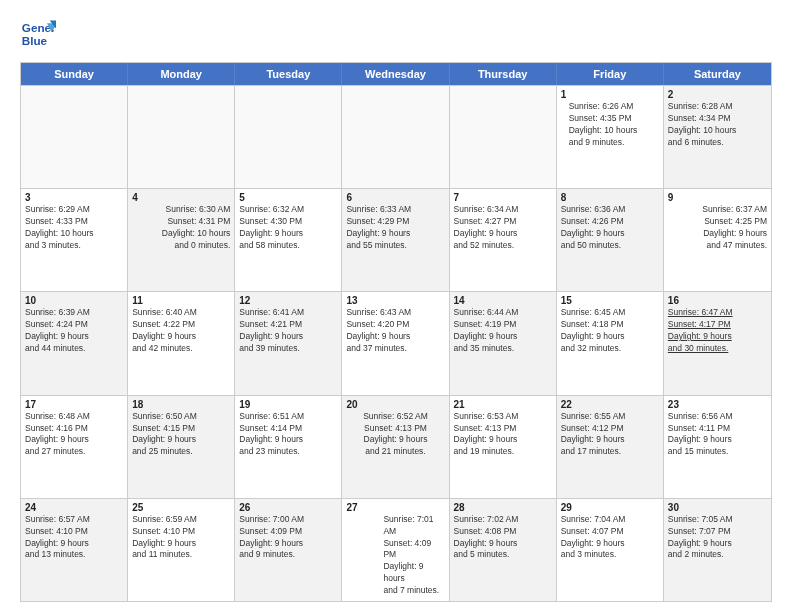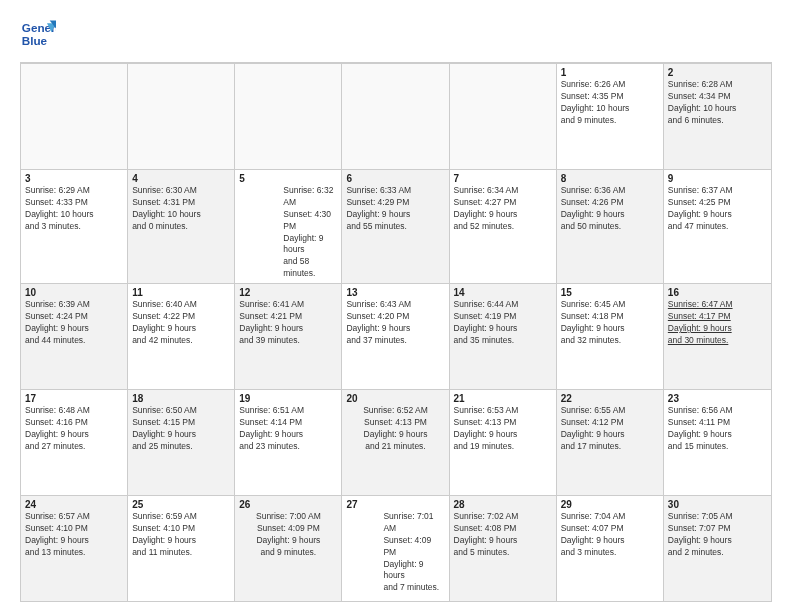--- a/index.html
+++ b/index.html
@@ -113,30 +113,39 @@
         <polygon points="33,5 40,5 40,14" fill="#2277bb"></polygon>
       </svg>
     </div>
     <div class="title-block">
       <h1></h1>
       <h2></h2>
     </div>
   </div>
 
   <div class="calendar">
+    <div class="cal-header">
+    <div class="cal-header-cell">Sunday</div>
+        <div class="cal-header-cell">Monday</div>
+        <div class="cal-header-cell">Tuesday</div>
+        <div class="cal-header-cell">Wednesday</div>
+        <div class="cal-header-cell">Thursday</div>
+        <div class="cal-header-cell">Friday</div>
+        <div class="cal-header-cell">Saturday</div>
+      </div>
     <div class="cal-body">
     <div class="cal-row">
           <div class="cal-cell empty"></div>
           <div class="cal-cell empty"></div>
           <div class="cal-cell empty"></div>
           <div class="cal-cell empty"></div>
           <div class="cal-cell empty"></div>
           <div class="cal-cell">
             <div class="day-number">1</div>
-            <div class="day-info" style="white-space: pre-line;">Sunrise: 6:26 AM
+            <div class="day-info" style="white-space: pre-line; margin-left: 8px;">Sunrise: 6:26 AM
 Sunset: 4:35 PM
 Daylight: 10 hours
 and 9 minutes.</div>
           </div>
           <div class="cal-cell shaded">
             <div class="day-number">2</div>
             <div class="day-info" style="white-space: pre-line;">Sunrise: 6:28 AM
 Sunset: 4:34 PM
 Daylight: 10 hours
 and 6 minutes.</div>
@@ -145,28 +154,28 @@
         <div class="cal-row">
           <div class="cal-cell">
             <div class="day-number">3</div>
             <div class="day-info" style="white-space: pre-line;">Sunrise: 6:29 AM
 Sunset: 4:33 PM
 Daylight: 10 hours
 and 3 minutes.</div>
           </div>
           <div class="cal-cell shaded">
             <div class="day-number">4</div>
-            <div class="day-info" style="white-space: pre-line;">Sunrise: 6:30 AM
+            <div class="day-info" style="white-space: pre-line; text-align: right;">Sunrise: 6:30 AM
 Sunset: 4:31 PM
 Daylight: 10 hours
 and 0 minutes.</div>
           </div>
           <div class="cal-cell">
             <div class="day-number">5</div>
-            <div class="day-info" style="white-space: pre-line; margin-left: 44px;">Sunrise: 6:32 AM
+            <div class="day-info" style="white-space: pre-line;">Sunrise: 6:32 AM
 Sunset: 4:30 PM
 Daylight: 9 hours
 and 58 minutes.</div>
           </div>
           <div class="cal-cell shaded">
             <div class="day-number">6</div>
             <div class="day-info" style="white-space: pre-line;">Sunrise: 6:33 AM
 Sunset: 4:29 PM
 Daylight: 9 hours
 and 55 minutes.</div>
@@ -180,21 +189,21 @@
           </div>
           <div class="cal-cell shaded">
             <div class="day-number">8</div>
             <div class="day-info" style="white-space: pre-line;">Sunrise: 6:36 AM
 Sunset: 4:26 PM
 Daylight: 9 hours
 and 50 minutes.</div>
           </div>
           <div class="cal-cell">
             <div class="day-number">9</div>
-            <div class="day-info" style="white-space: pre-line;">Sunrise: 6:37 AM
+            <div class="day-info" style="white-space: pre-line; text-align: right;">Sunrise: 6:37 AM
 Sunset: 4:25 PM
 Daylight: 9 hours
 and 47 minutes.</div>
           </div>
         </div>
         <div class="cal-row">
           <div class="cal-cell shaded">
             <div class="day-number">10</div>
             <div class="day-info" style="white-space: pre-line;">Sunrise: 6:39 AM
 Sunset: 4:24 PM
@@ -305,21 +314,21 @@
           </div>
           <div class="cal-cell">
             <div class="day-number">25</div>
             <div class="day-info" style="white-space: pre-line;">Sunrise: 6:59 AM
 Sunset: 4:10 PM
 Daylight: 9 hours
 and 11 minutes.</div>
           </div>
           <div class="cal-cell shaded">
             <div class="day-number">26</div>
-            <div class="day-info" style="white-space: pre-line; text-align: center;">Sunrise: 7:00 AM
+            <div class="day-info" style="white-space: pre-line;">Sunrise: 7:00 AM
 Sunset: 4:09 PM
 Daylight: 9 hours
 and 9 minutes.</div>
           </div>
           <div class="cal-cell">
             <div class="day-number">27</div>
             <div class="day-info" style="white-space: pre-line; margin-left: 37px;">Sunrise: 7:01 AM
 Sunset: 4:09 PM
 Daylight: 9 hours
 and 7 minutes.</div>

